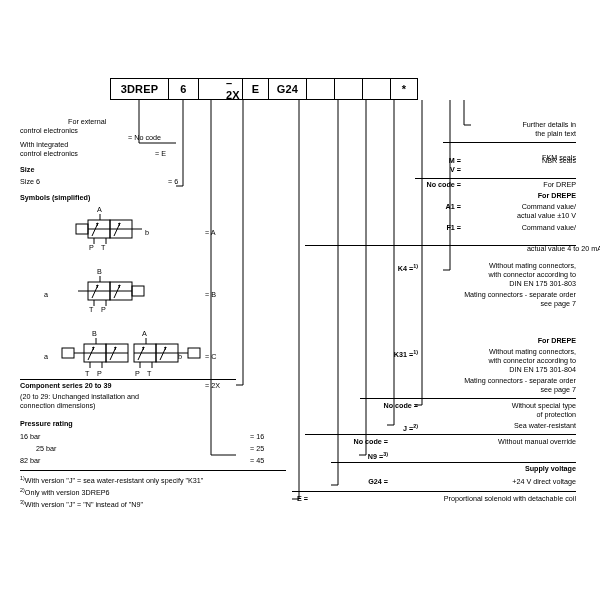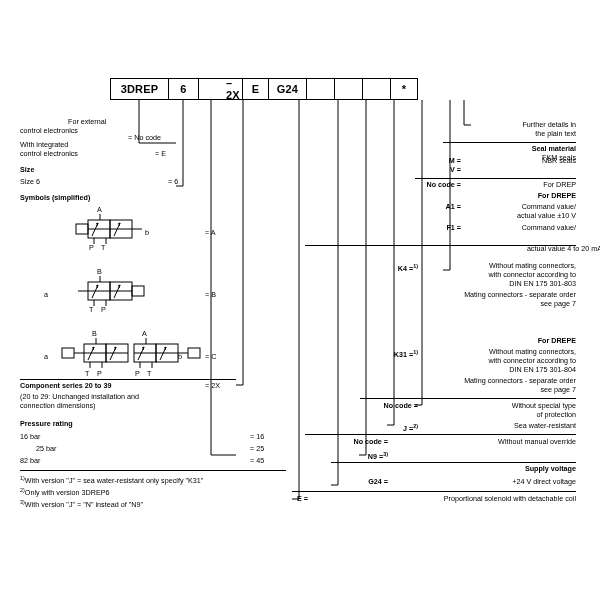--- a/index.html
+++ b/index.html
@@ -194,21 +194,20 @@
   <div class="hline" style="left:20px;top:470px;width:266px;"></div>
 
   <div class="t" style="left:20px;top:474px;"><span class="sup">1)</span><span>With version "J" = sea water-resistant only specify "K31"</span></div>
   <div class="t" style="left:20px;top:486px;"><span class="sup">2)</span><span>Only with version 3DREP6</span></div>
   <div class="t" style="left:20px;top:498px;"><span class="sup">3)</span><span>With version "J" = "N" instead of "N9"</span></div>
 
   <div class="t r" style="left:380px;top:130px;width:196px;">the plain text</div>
   <div class="t r" style="left:380px;top:121px;width:196px;">Further details in</div>
 
   <div class="hline" style="left:443px;top:142px;width:133px;"></div>
-  <div class="t r b" style="left:380px;top:145px;width:196px;">Seal material</div>
   <div class="t r b" style="left:380px;top:157px;width:81px;">M =</div>
   <div class="t r" style="left:466px;top:157px;width:110px;">NBR seals</div>
   <div class="t r b" style="left:380px;top:166px;width:81px;">V =</div>
   <div class="t r" style="left:466px;top:154px;width:110px;">FKM seals</div>
 
   <div class="hline" style="left:415px;top:178px;width:161px;"></div>
   <div class="t r b" style="left:330px;top:181px;width:131px;">No code =</div>
   <div class="t r" style="left:466px;top:181px;width:110px;">For DREP</div>
   <div class="t r b" style="left:380px;top:192px;width:196px;">For DREPE</div>
   <div class="t r b" style="left:380px;top:203px;width:81px;">A1 =</div>

